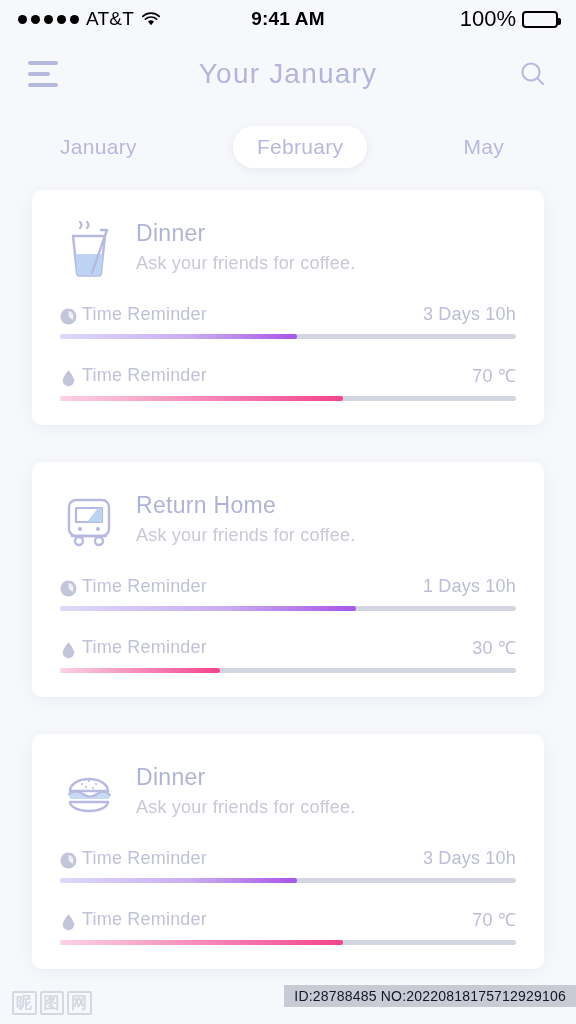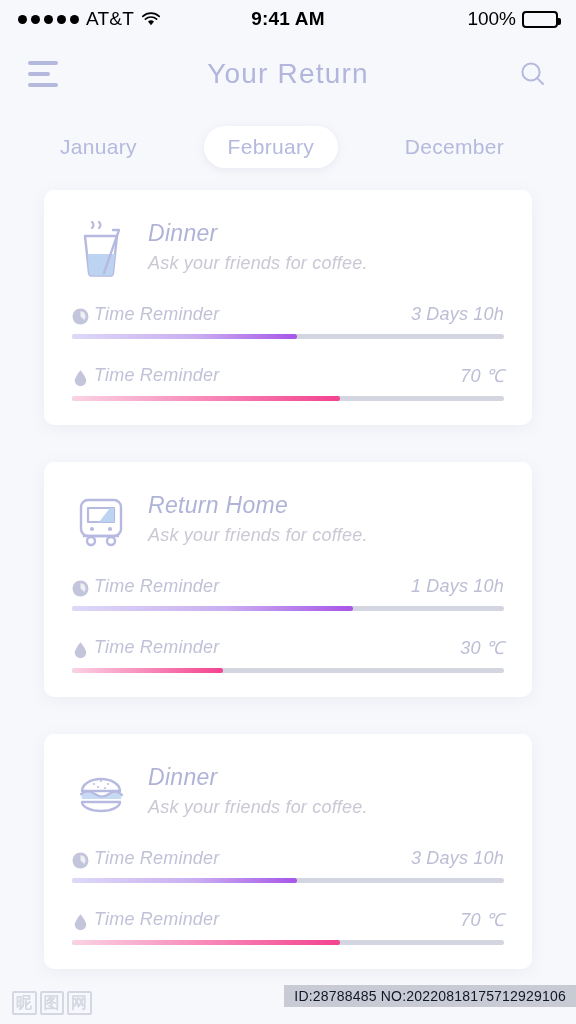--- a/index.html
+++ b/index.html
@@ -16,21 +16,21 @@
     height:38px; display:flex; align-items:center;
     padding:0 18px; color:#000;gap:46px;
   }
   .sb-left { display:flex; align-items:center; gap:7px; flex:1; }
   .dots { display:flex; gap:4px; }
   .dot { width:9px; height:9px; border-radius:50%; background:#000; }
   .carrier { font-size:19px; font-weight:500; letter-spacing:.2px; }
   .wifi { width:20px; height:15px; display:block; }
   .sb-center { font-size:19px; font-weight:600; letter-spacing:.2px; }
   .sb-right { flex:1; display:flex; align-items:center; justify-content:flex-end; gap:6px; }
-  .batt-pct { font-size:19px; font-weight:500; }
+  .batt-pct { font-size:22px; font-weight:500; }
   .batt {
     width:36px; height:17px; border:2px solid #000; border-radius:4px;
     position:relative; padding:2px;
   }
   .batt-fill { width:100%; height:100%; background:#000; border-radius:1px; }
   .batt:after {
     content:""; position:absolute; right:-5px; top:5px;
     width:3px; height:7px; background:#000; border-radius:0 2px 2px 0;
   }
 
@@ -59,21 +59,21 @@
   .tab {
     font-size:21px; color:#b6b9de; padding:9px 24px; border-radius:22px;
     cursor:pointer; letter-spacing:.3px;
   }
   .tab.active {
     background:#ffffff; color:#b6b9de;
     box-shadow:0 2px 10px rgba(150,155,200,.16);
   }
 
   
-  .cards { padding:0 44px; display:flex; flex-direction:column; gap:37px;font-style:italic; }
+  .cards { padding:0 32px; display:flex; flex-direction:column; gap:37px; }
   .card {
     background:#fff; border-radius:10px; padding:26px 28px 24px 28px;
     box-shadow:0 3px 16px rgba(160,166,205,.13);
   }
   .card-head { display:flex; align-items:center; gap:18px; margin-bottom:26px; }
   .card-icon { width:58px; height:62px; flex:0 0 58px; }
   .card-texts { display:flex; flex-direction:column; gap:6px; }
   .card-title { font-size:23px; color:#b0b3d8; letter-spacing:.3px; }
   .card-sub { font-size:18px; color:#c8c9d4; letter-spacing:.2px; }
 
@@ -139,31 +139,31 @@
       <span class="batt"><span class="batt-fill"></span></span>
     </div>
   </div>
 
   <div class="navbar">
     <div class="menu-icon">
       <i></i>
         <i></i>
         <i></i>
     </div>
-    <div class="nav-title">Your Return</div>
+    <div class="nav-title">Your January</div>
     <svg class="search-icon" viewBox="0 0 30 30">
       <circle cx="13" cy="13" r="8.6" stroke="#b6b9de" stroke-width="2" fill="none"></circle>
       <line x1="19.4" y1="19.4" x2="25" y2="25" stroke="#b6b9de" stroke-width="2" stroke-linecap="round"></line>
     </svg>
   </div>
 
   <div class="tabs">
     <div class="tab">January</div>
     <div class="tab active">February</div>
-    <div class="tab">December</div>
+    <div class="tab">May</div>
   </div>
 
   <div class="cards">
 
     <div class="card">
       <div class="card-head">
         <svg class="card-icon" viewBox="0 0 58 62">
           <path d="M13 20 L45 20 L41 57 a3 3 0 0 1 -3 2.6 L20 59.6 a3 3 0 0 1 -3 -2.6 Z" fill="none" stroke="#b7bae0" stroke-width="2.4" stroke-linejoin="round"></path>
           <path d="M15.6 38 L43 38 L41 57 a3 3 0 0 1 -3 2.6 L20 59.6 a3 3 0 0 1 -3 -2.6 Z" fill="#bcd3f2"></path>
           <path d="M41 14 L47 14 L32 57" fill="none" stroke="#b7bae0" stroke-width="2.4" stroke-linecap="round" stroke-linejoin="round"></path>

